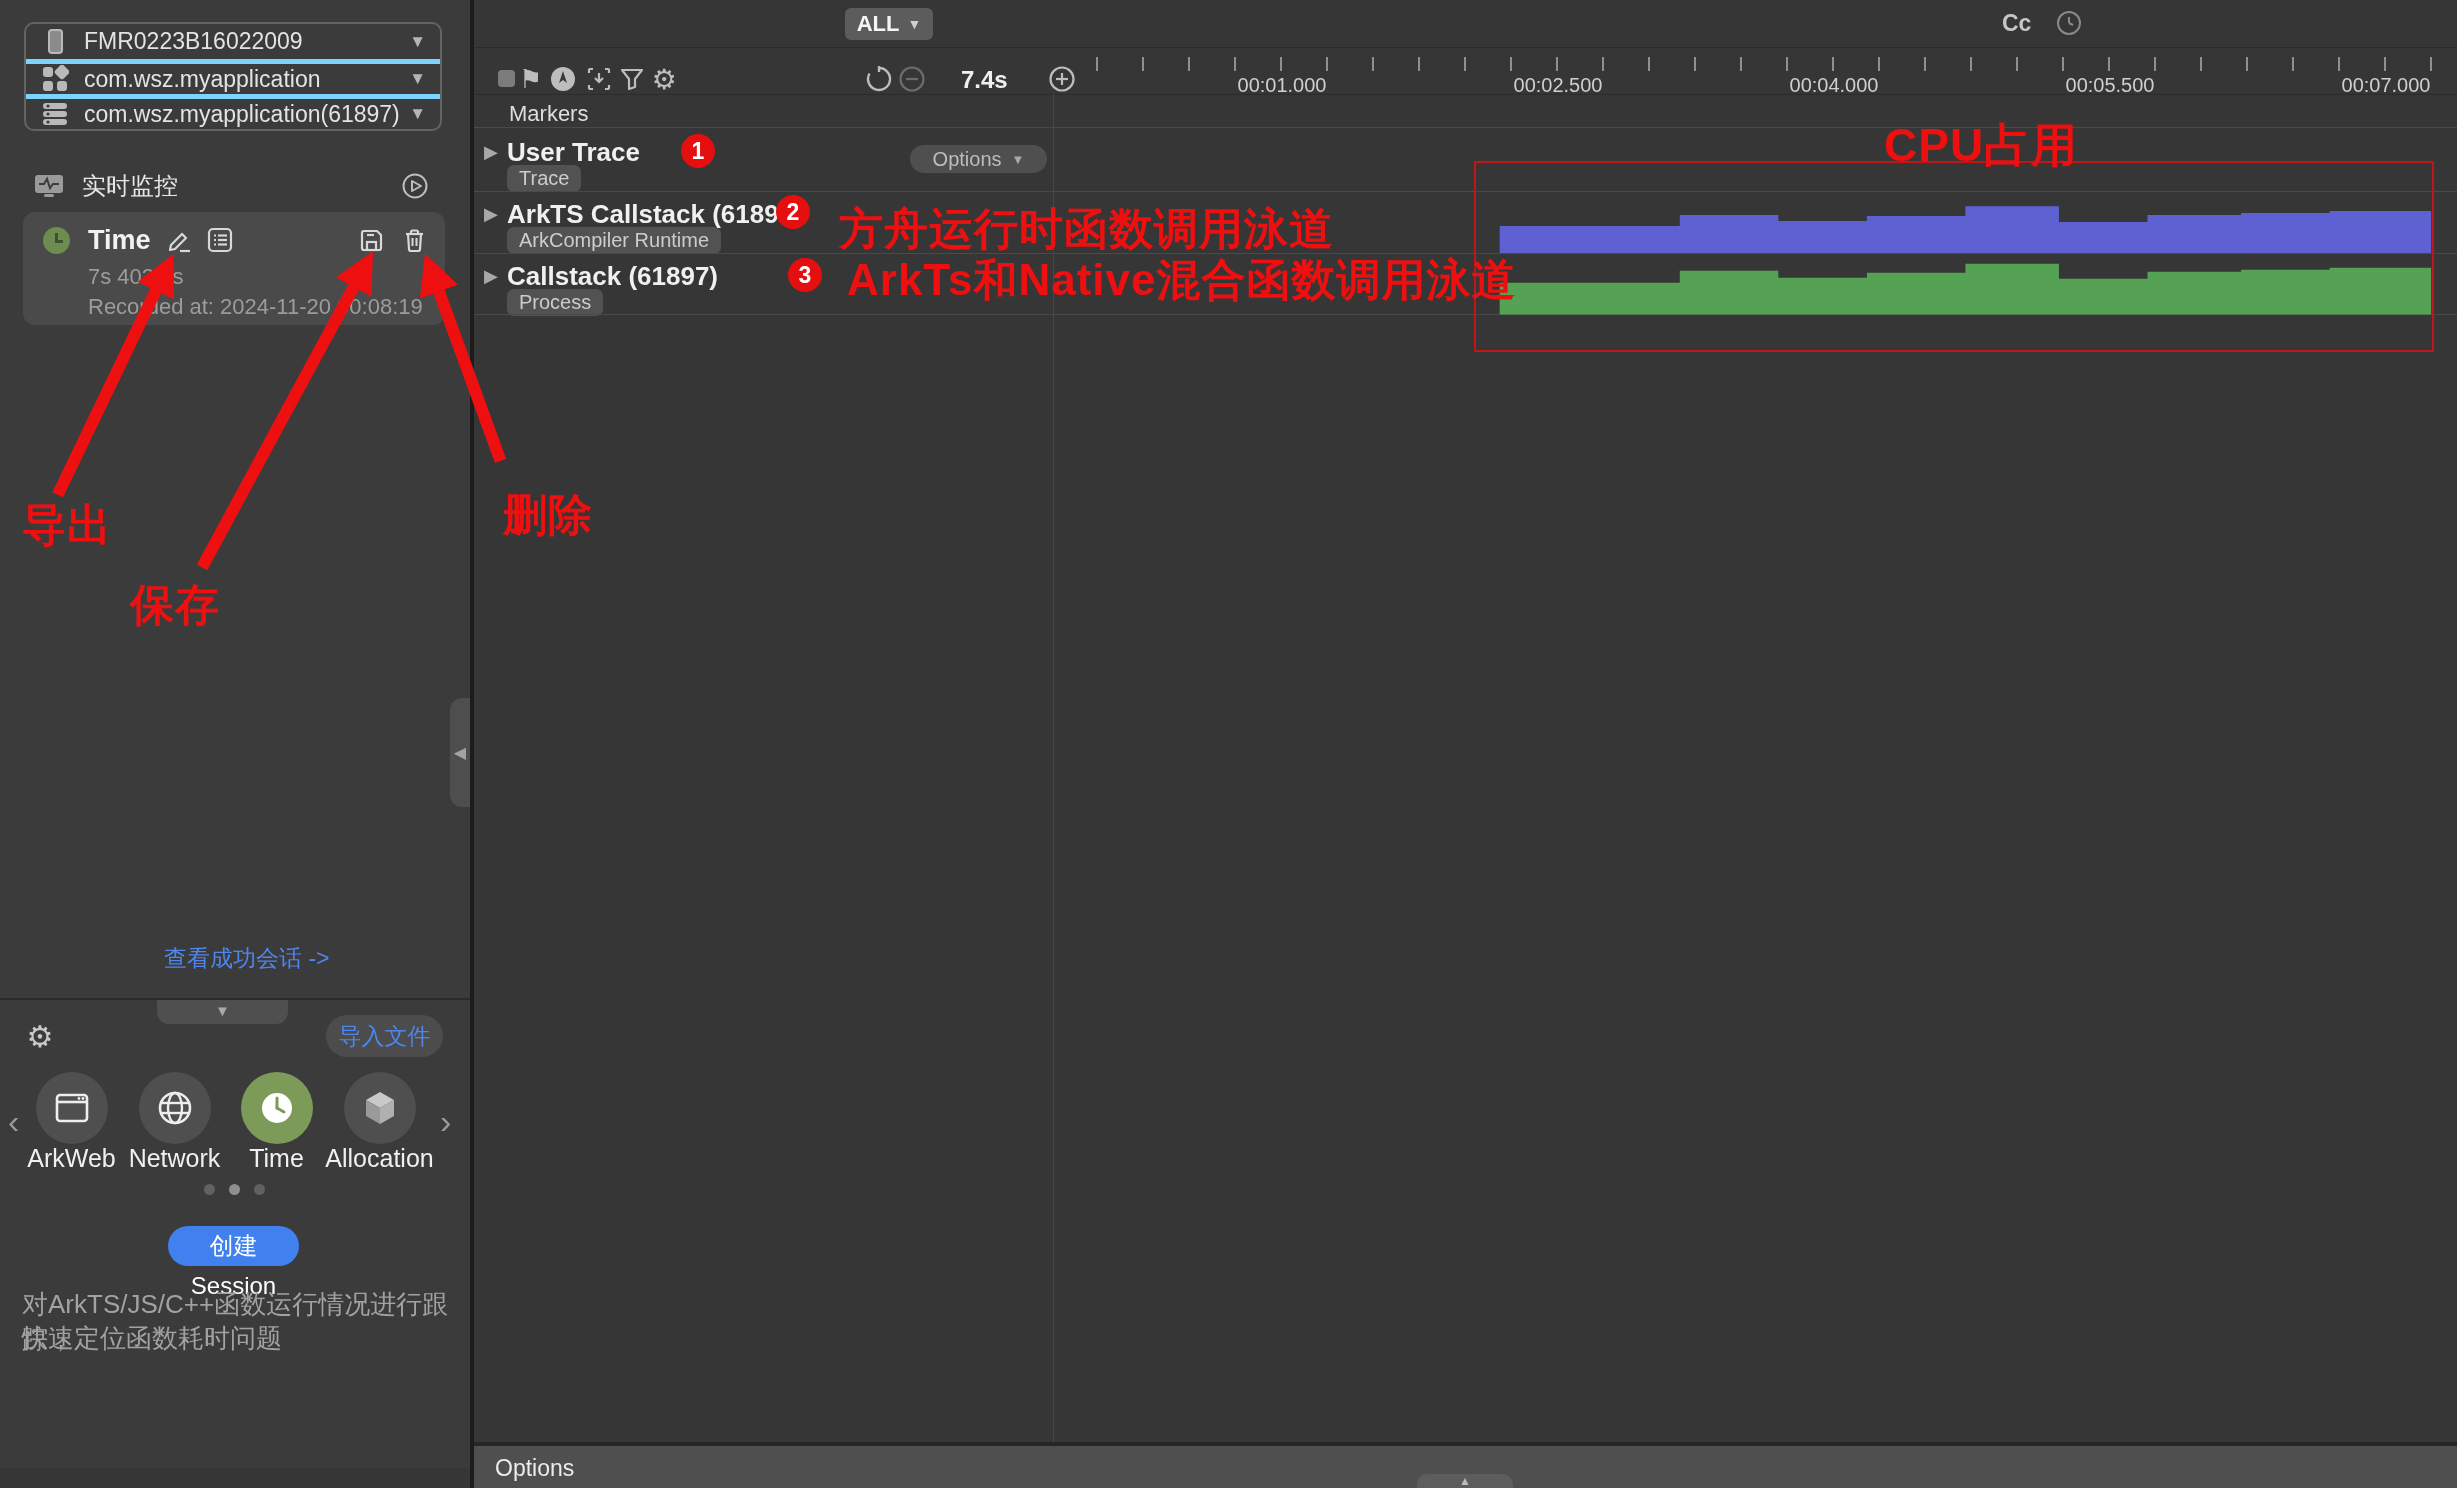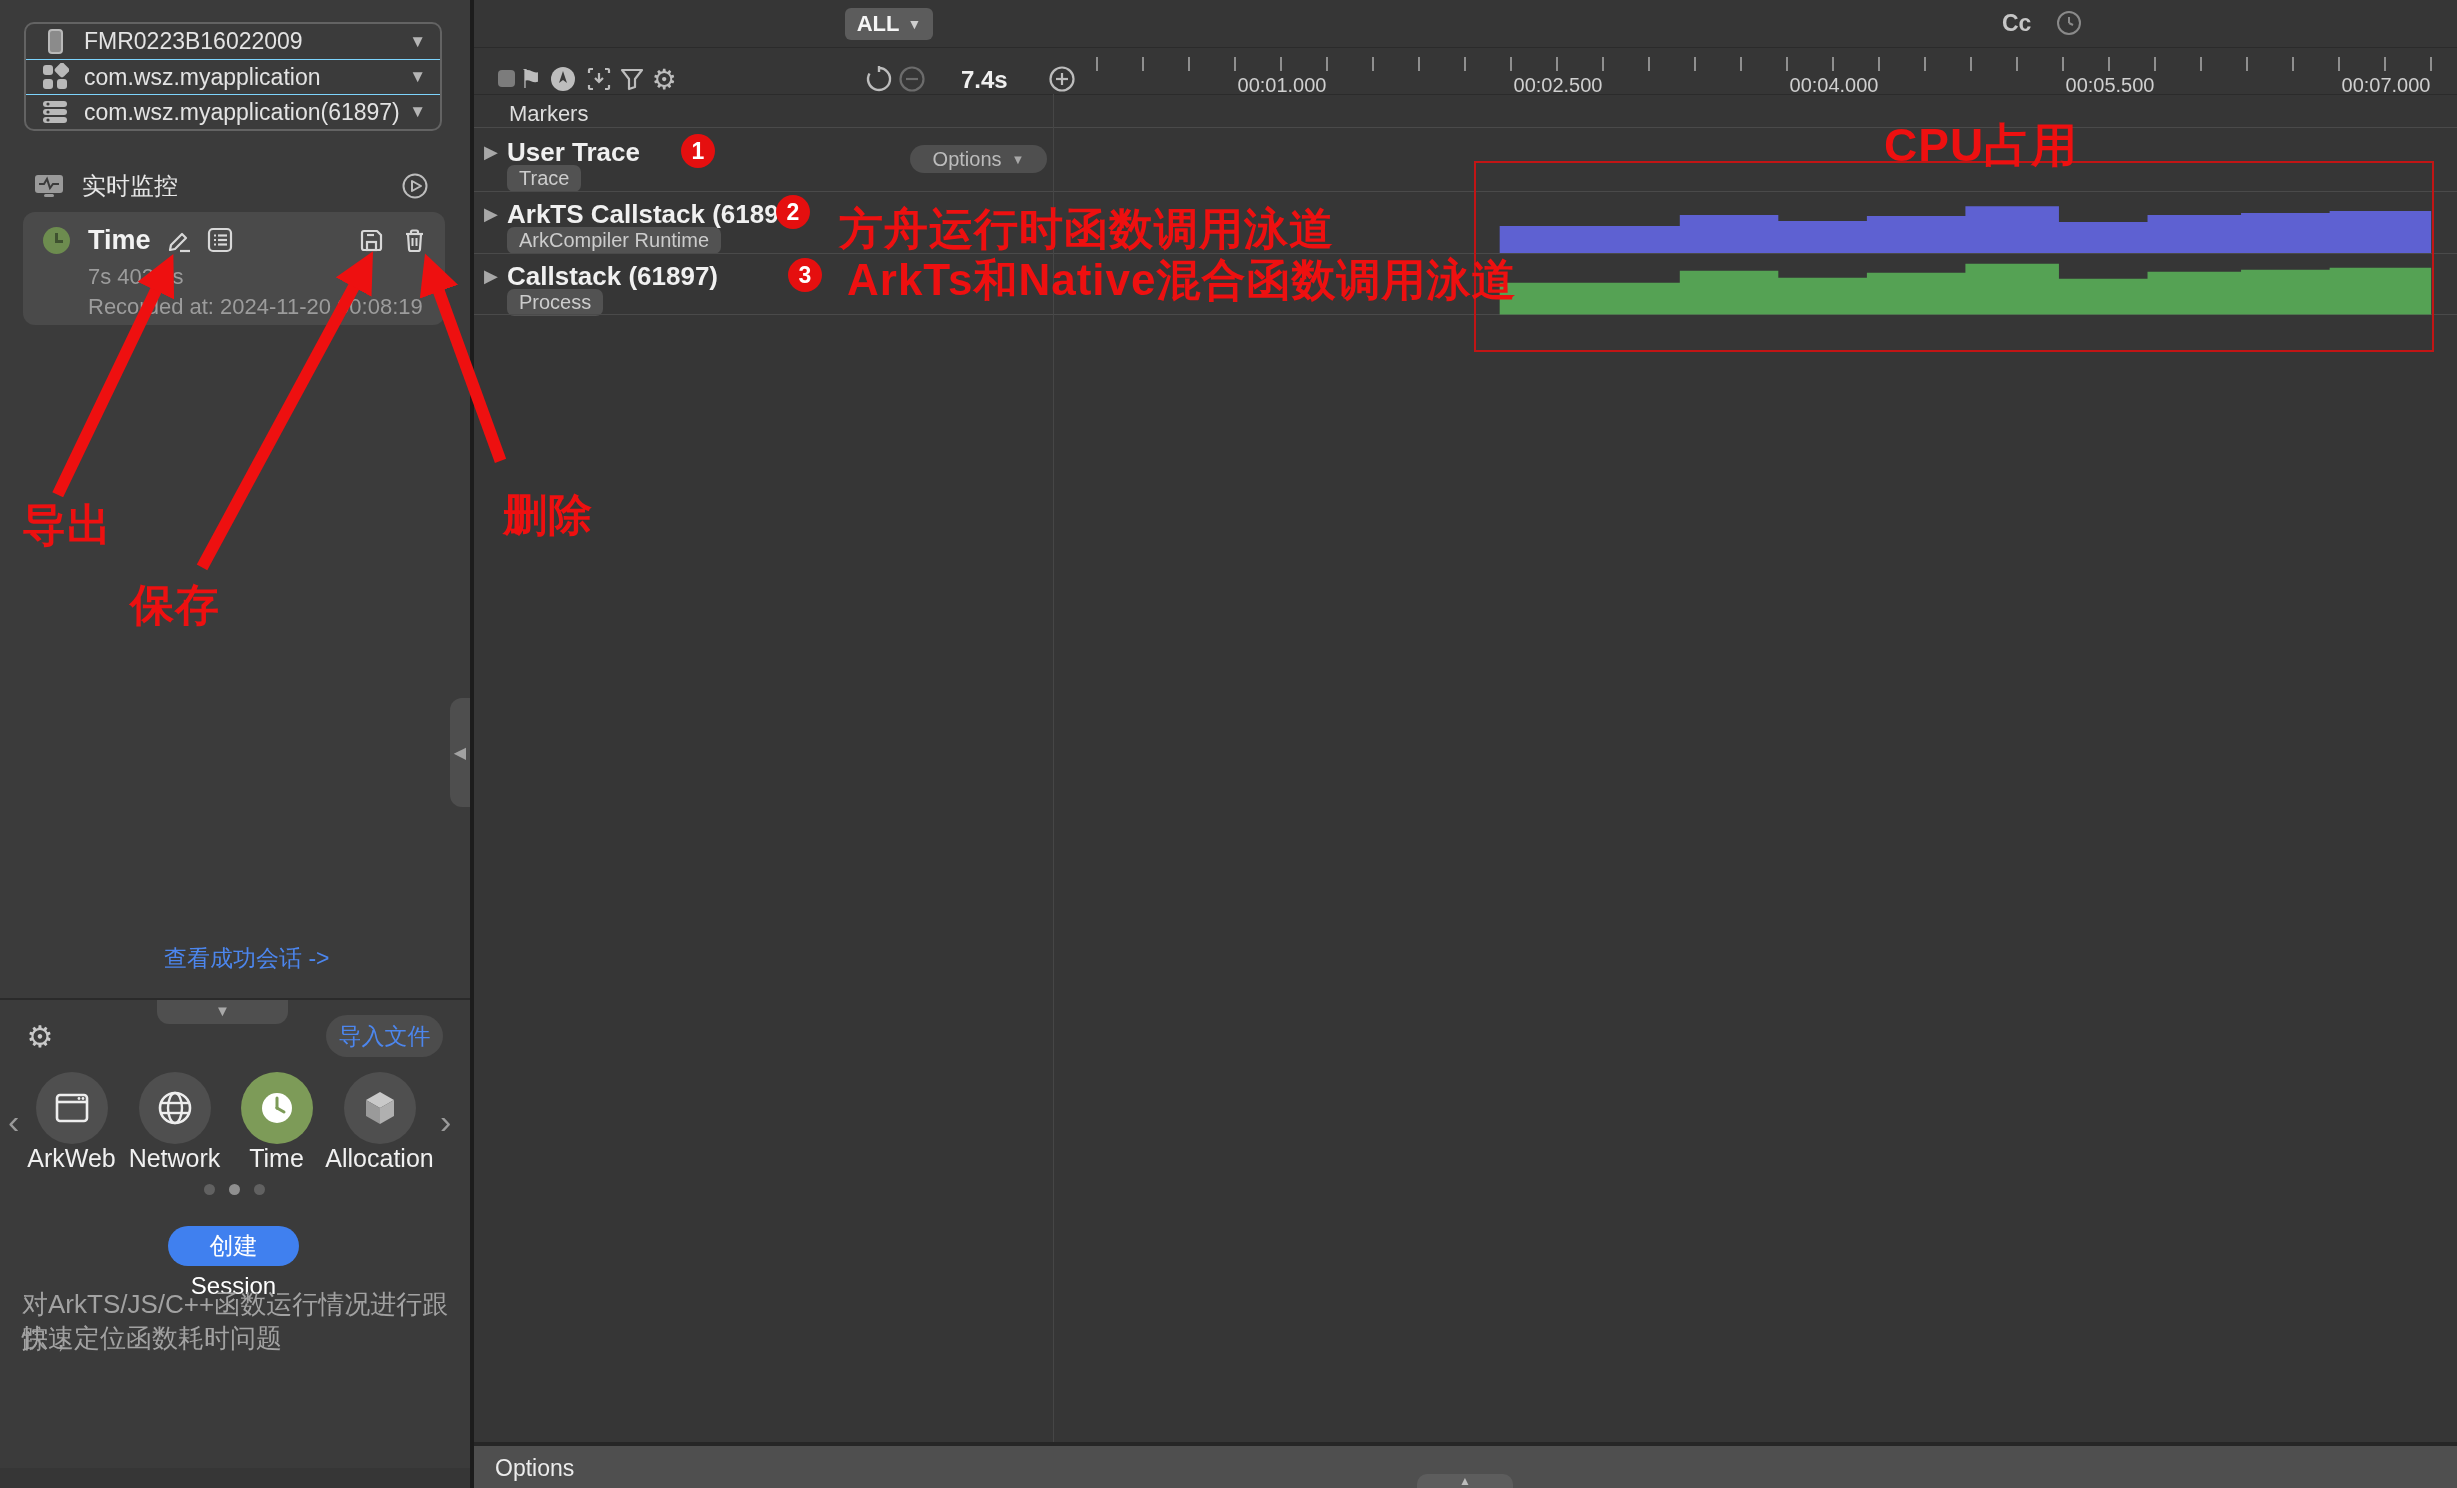--- a/index.html
+++ b/index.html
@@ -10,21 +10,21 @@
     font-family:"Liberation Sans","DejaVu Sans",sans-serif;
     -webkit-font-smoothing:antialiased;
   }
 
   
   .left-panel{position:absolute;left:0;top:0;width:470px;height:1468px;background:#3b3b3b;}
   .panel-divider{position:absolute;left:470px;top:0;width:4px;height:1489px;background:#1c1c1c;z-index:4;}
 
   .device-box{position:absolute;left:24px;top:22px;width:418px;height:109px;border:2px solid #636363;border-radius:10px;}
   .device-row{position:relative;height:35px;display:flex;align-items:center;padding:0 14px;color:#e3e3e3;font-size:23px;}
-  .device-row + .device-row{border-top:1px solid #7dd3fc;}
+  .device-row + .device-row{border-top:5px solid #7dd3fc;}
   .device-row .dev-icon{width:30px;margin-right:14px;display:flex;justify-content:center;}
   .device-row .caret{margin-left:auto;color:#b5b5b5;font-size:17px;}
   .phone-shape{width:15px;height:25px;border:2.5px solid #b9b9b9;border-radius:4px;background:#8b8b8b;}
 
   .monitor-row{position:absolute;left:34px;top:171px;width:402px;height:30px;display:flex;align-items:center;color:#e6e6e6;font-size:24px;}
   .monitor-row .m-icon{margin-right:18px;display:flex;}
   .play-circle{position:absolute;left:402px;top:173px;width:26px;height:26px;}
 
   .session-card{position:absolute;left:23px;top:212px;width:422px;height:113px;background:#4a4a4a;border-radius:12px;}
   .session-title-row{position:absolute;left:20px;top:12px;height:32px;display:flex;align-items:center;}

